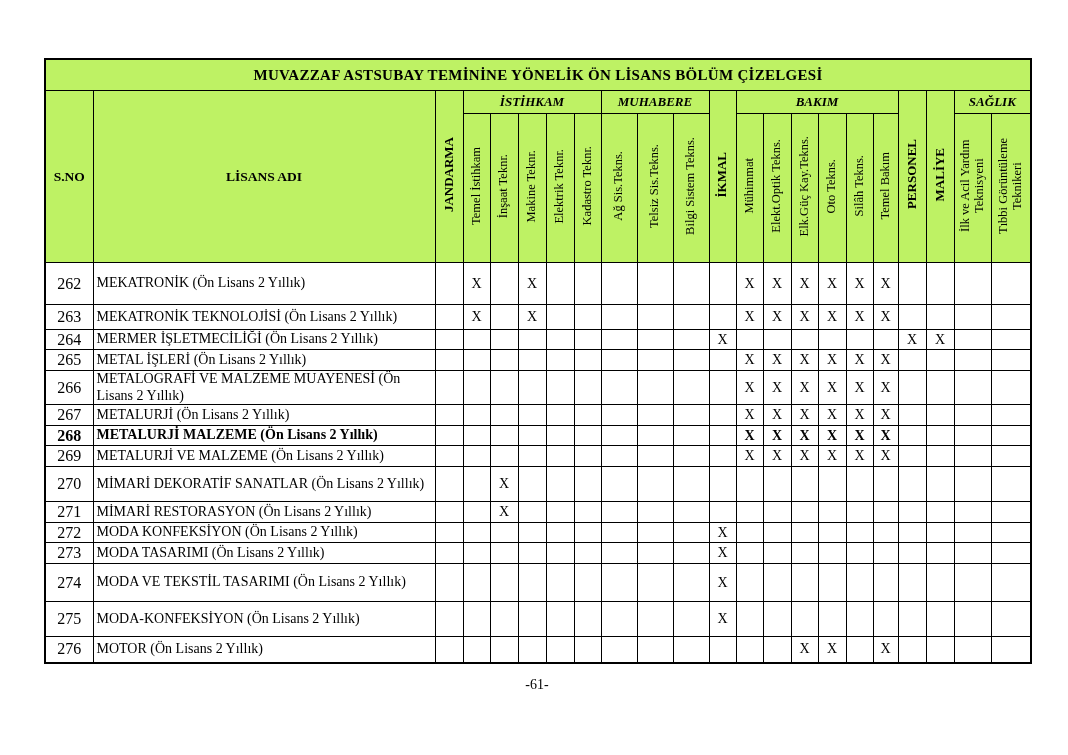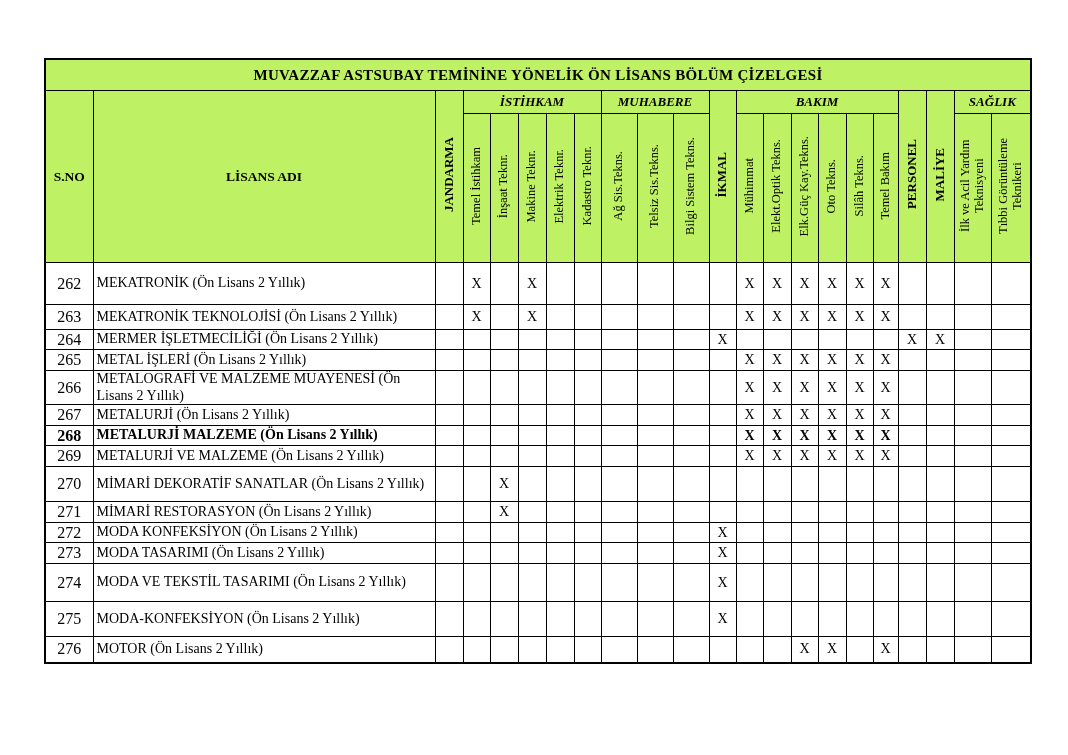--- a/index.html
+++ b/index.html
@@ -494,14 +494,15 @@
           <td class="c-mark"></td>
           <td class="c-mark">X</td>
           <td class="c-mark"></td>
           <td class="c-mark"></td>
           <td class="c-mark"></td>
           <td class="c-mark"></td>
         </tr>
       </tbody>
   </table>
 
+  <div class="footer">-61-</div>
 
 </div>
 
 </body></html>

